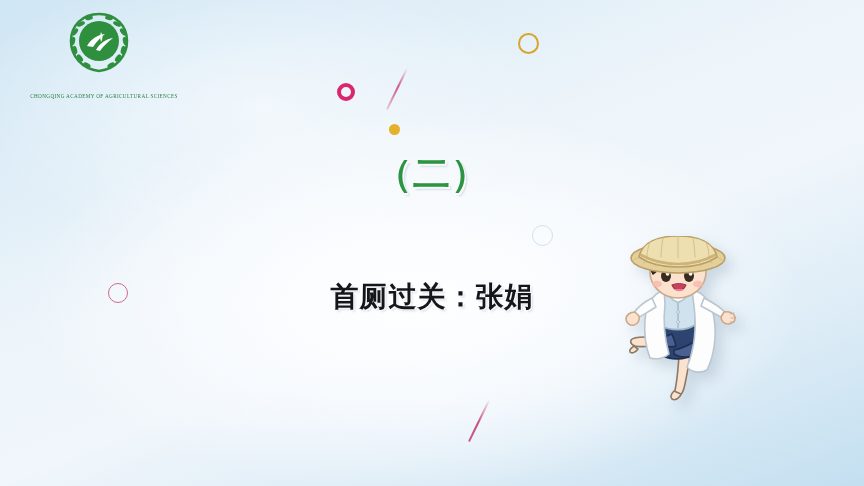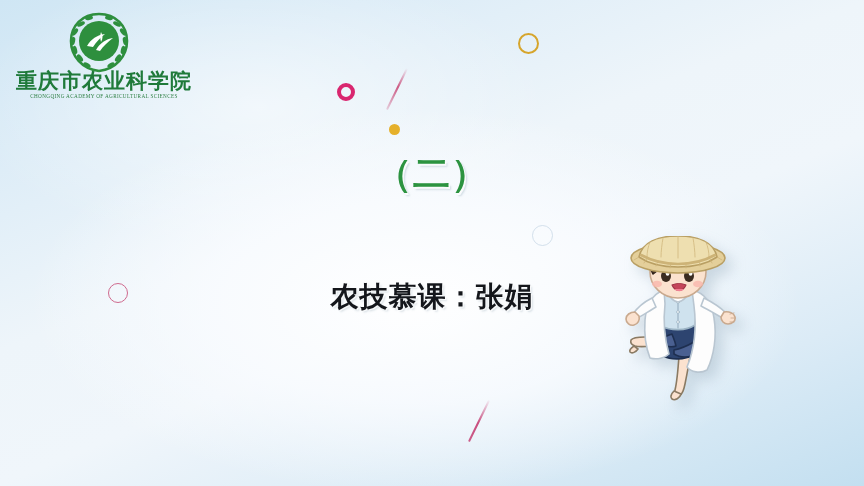--- a/index.html
+++ b/index.html
@@ -194,29 +194,28 @@
 
         <circle cx="33" cy="31" r="20" fill="#2e8f3e"></circle>
 
         <g fill="#ffffff">
           <path d="M21 36 C25 29 31 25 39 24 C34 28 30 32 27 37 Z"></path>
           <path d="M30 40 C34 33 40 29 47 28 C42 32 37 36 34 41 Z"></path>
           <path d="M35 22 C37 25 37 29 35 32 C34 28 34 25 35 22 Z"></path>
         </g>
       </svg>
     </span>
-    <div class="logo-cn">重庆市农业科学院</div>
     <div class="logo-en">CHONGQING ACADEMY OF AGRICULTURAL SCIENCES</div>
   </div>
 
   <div id="title-block">
     <div class="title-line second">（二）</div>
   </div>
 
-  <div id="presenter">农技慕课：张娟</div>
+  <div id="presenter">首厕过关：张娟</div>
 
   <div id="mascot">
     <svg viewBox="0 0 168 168" width="168" height="168" aria-hidden="true">
       <g stroke="#8a7a63" stroke-width="1.6" stroke-linejoin="round" stroke-linecap="round">
 
         <path d="M60 108 C46 110 34 112 27 110 C24 109 22 107 23 104 C25 101 31 101 37 101 C45 101 54 100 60 98 Z" fill="#fbe2cf"></path>
         <path d="M26 110 C23 112 21 114 22 116 C24 118 28 116 30 113 Z" fill="#fbe2cf"></path>
 
         <path d="M71 120 C70 134 69 146 67 154 C66 158 69 160 72 159 C75 158 76 153 77 148 C79 138 81 128 82 120 Z" fill="#fbe2cf"></path>
         <path d="M66 155 C63 158 62 161 64 163 C67 165 72 162 73 158 Z" fill="#fbe2cf"></path>

